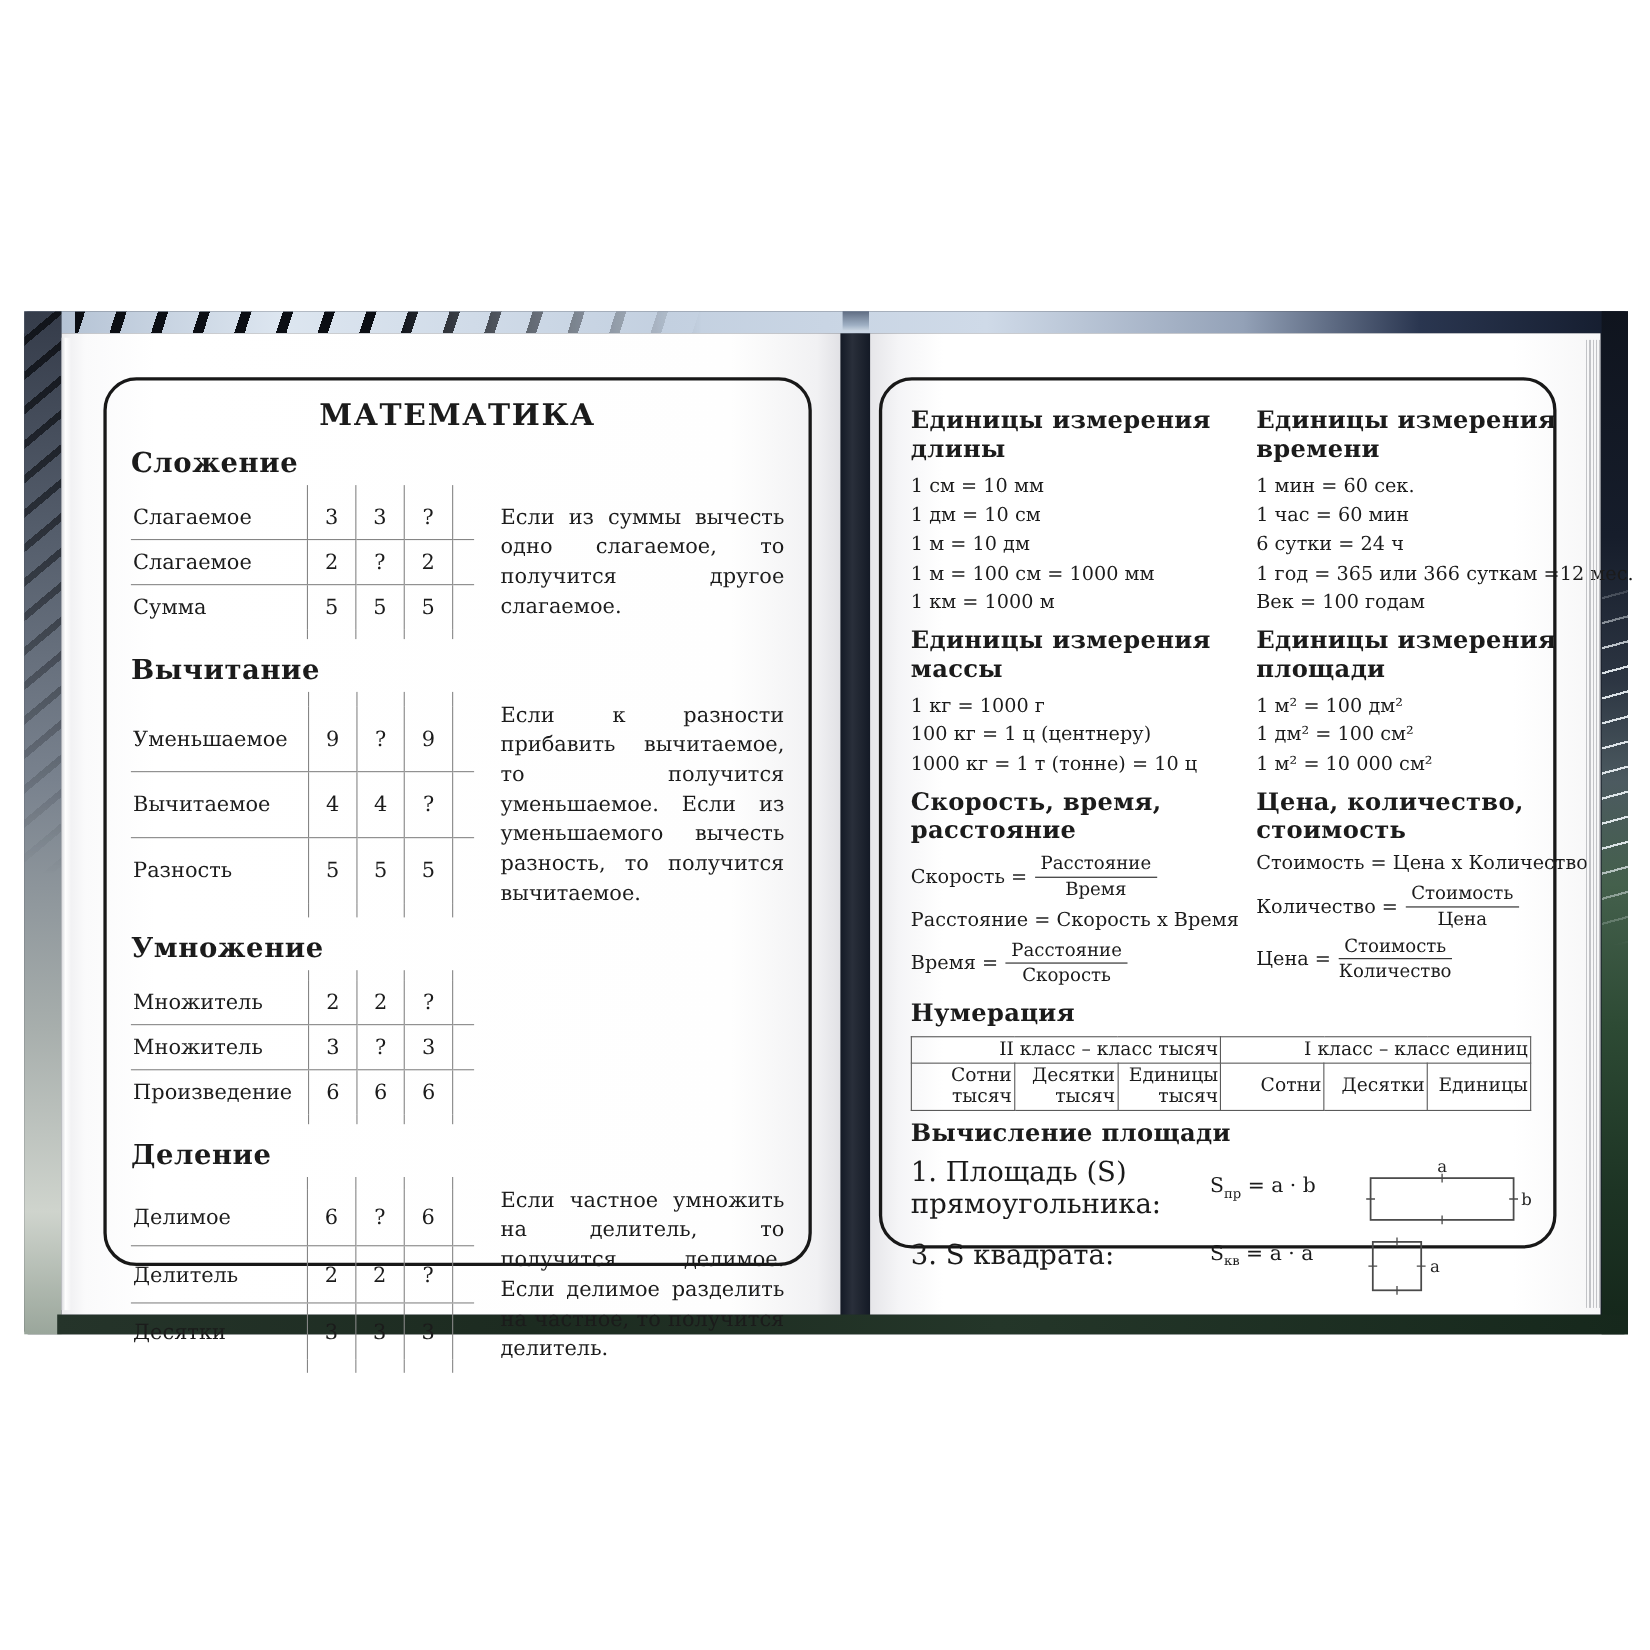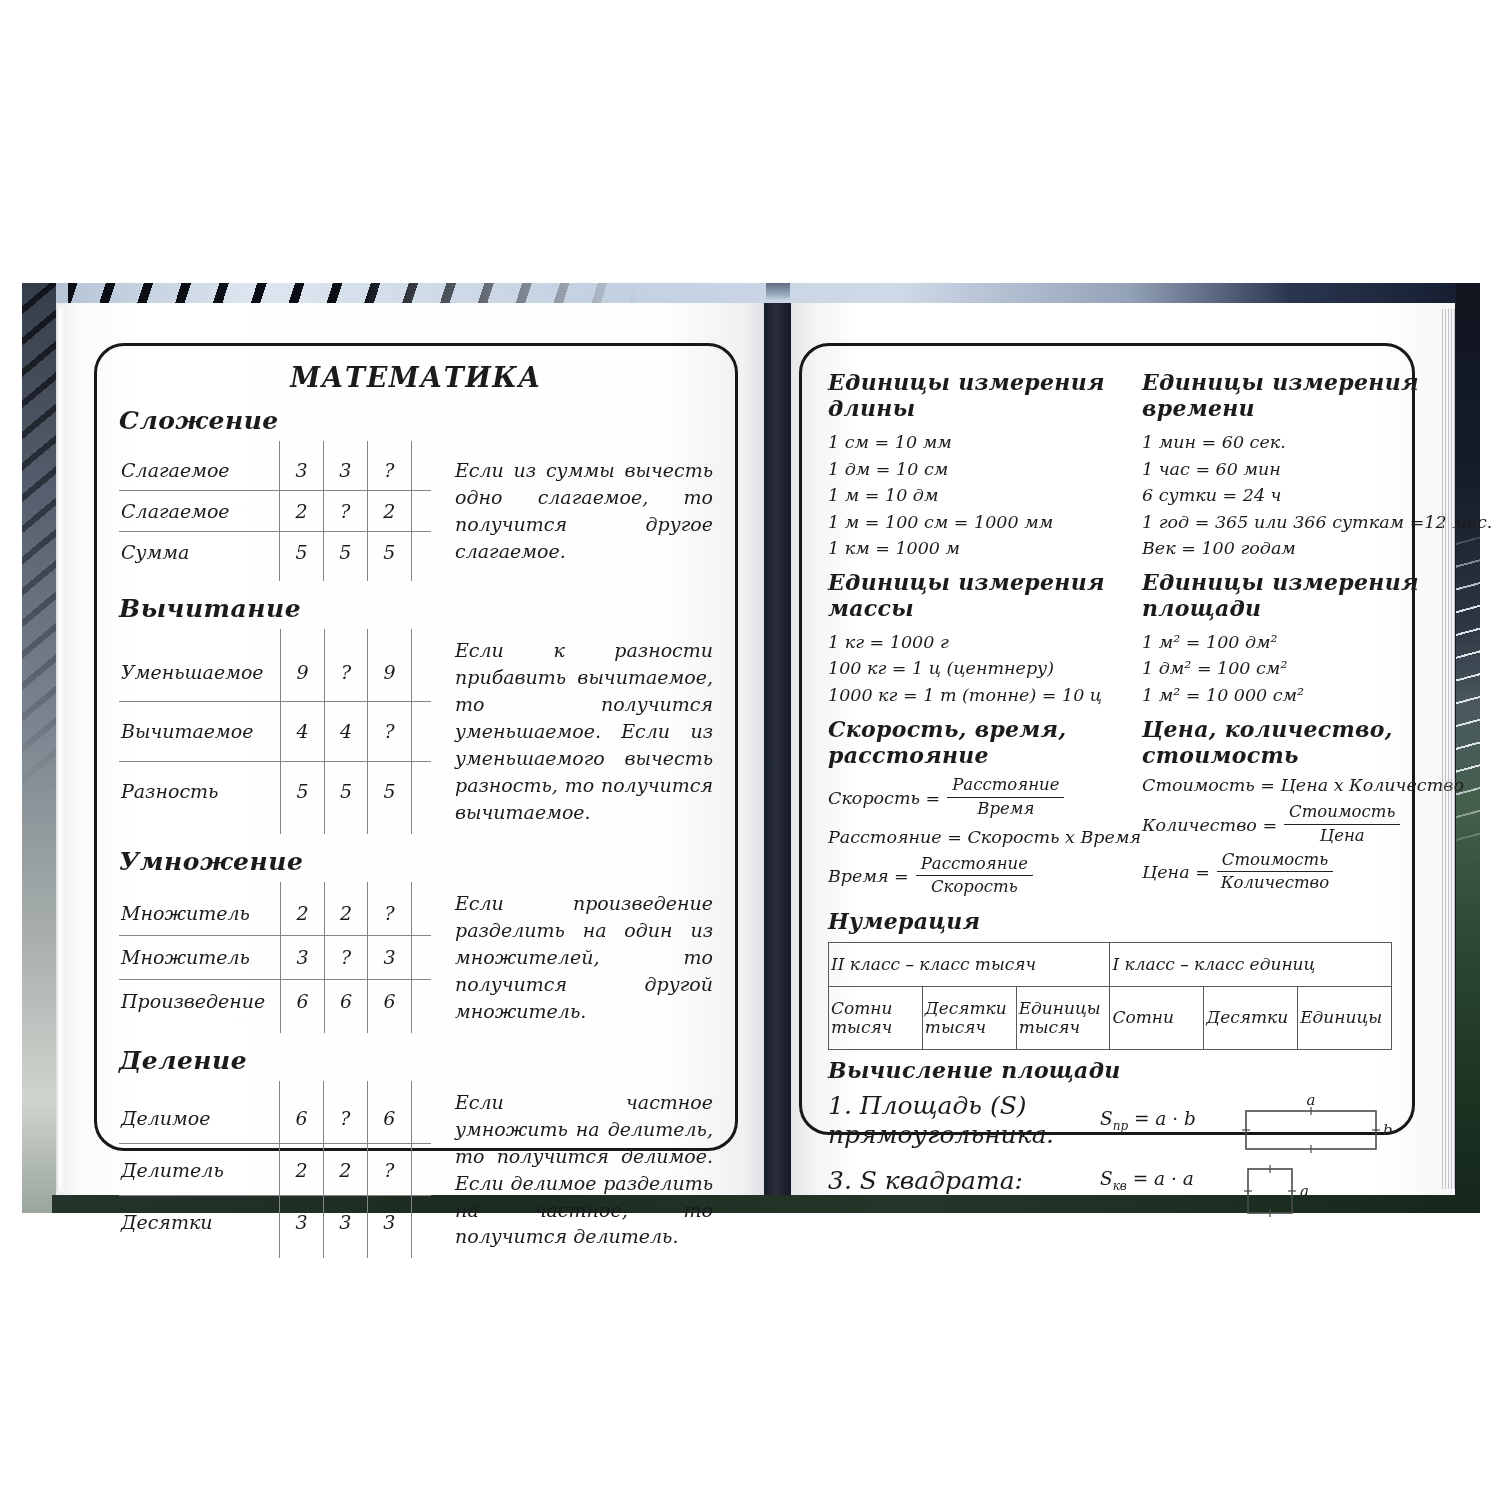--- a/index.html
+++ b/index.html
@@ -1,17 +1,17 @@
 <!DOCTYPE html>
 <html><head>
 <meta charset="utf-8">
 <style>
   html,body{margin:0;padding:0;}
   body{width:1500px;height:1500px;background:#ffffff;font-family:"DejaVu Serif","Liberation Serif",serif;color:#1b1b1b;position:relative;}
-  .book{position:absolute;left:22px;top:283px;width:1458px;height:930px;background:#141a26;border-radius:4px;font-style:italic;}
+  .book{position:absolute;left:22px;top:283px;width:1458px;height:930px;background:#141a26;border-radius:4px;}
   .cover-top{position:absolute;left:0;top:0;right:0;height:20px;
     background:linear-gradient(to right,#aebdd0 0%,#dde6f0 16%,#c3d0e0 40%,#cfdae8 60%,#93a1b7 76%,#2a3650 87%,#131b2c 100%);}
   .zebra{position:absolute;left:46px;top:0;width:570px;height:20px;
     background:repeating-linear-gradient(108deg,#0b0e14 0 9px,transparent 9px 36px);
     -webkit-mask-image:linear-gradient(to right,#000 0%,#000 50%,transparent 100%);
     mask-image:linear-gradient(to right,#000 0%,#000 50%,transparent 100%);}
   .spine-notch{position:absolute;left:744px;top:0;width:24px;height:18px;
     background:linear-gradient(180deg,#5f6c82,#9fb0c4 70%,#cdd8e4);}
   .cover-left{position:absolute;left:0;top:0;bottom:0;width:34px;
     background:linear-gradient(180deg,#353c4a 0%,#555e6c 22%,#79828e 46%,#a7aeac 70%,#cfd4cd 88%,#9aa69b 100%);}
@@ -64,22 +64,22 @@
   .units-grid{display:grid;grid-template-columns:292px 1fr;column-gap:22px;}
   h3.r-title{font-size:22px;font-weight:bold;line-height:1.18;letter-spacing:.3px;margin:8px 0 7px;white-space:pre-line;}
   .unit-line{font-size:17.5px;line-height:1.52;white-space:nowrap;}
   .flin{display:flex;align-items:center;margin:3px 0;font-size:17.5px;white-space:nowrap;}
   .flin .lhs{margin-right:7px;}
   .ftext{font-size:17.5px;margin:7px 0;white-space:nowrap;}
   .frac{display:inline-flex;flex-direction:column;text-align:center;font-size:16.5px;line-height:1.25;}
   .frac .num{border-bottom:1.5px solid #222;padding:0 5px 1px;}
   .frac .den{padding-top:1px;}
   table.num-table{width:100%;border-collapse:collapse;font-size:17px;margin:2px 0 4px;}
-  table.num-table th,table.num-table td{border:1.7px solid #5a5a5a;font-weight:normal;text-align:left;
-    white-space:pre-line;line-height:1.12;padding:12px 2px;}
+  table.num-table th,table.num-table td{border:1.7px solid #5a5a5a;font-weight:normal;text-align:right;
+    white-space:pre-line;line-height:1.12;padding:2px 2px;}
   table.num-table td{width:16.6%;}
   .area-body{display:flex;margin-top:2px;}
   .area-left{flex:1;}
   .area-row{display:grid;grid-template-columns:1fr 140px;align-items:center;margin:0 0 17px;}
   .a-label{font-size:25px;}
   .a-formula{font-size:18.5px;white-space:nowrap;}
   .a-formula sub{font-size:12px;}
   .area-diagrams{width:152px;flex:none;padding-top:2px;}
   .dia{display:block;}
   .dtxt{font-size:15px;fill:#222;font-family:"DejaVu Serif","Liberation Serif",serif;}
@@ -235,25 +235,20 @@
                 </tr>
             <tr class="pad">
                   <td></td>
                   <td class="v"></td>
                   <td class="v"></td>
                   <td class="v"></td>
                   <td class="v tail"></td>
                 </tr>
           </tbody>
             </table>
-          <div class="note">
-            <div class="rule"></div>
-            <p>Если произведение разделить на один из множителей, то получится другой множитель.</p>
-            <div class="rule"></div>
-          </div>
         </div>
       </section>
 
       <section>
         <h2 class="op-title">Деление</h2>
         <div class="sec-body">
           <table class="ops">
               <tbody>
             <tr class="pad">
                   <td></td>

